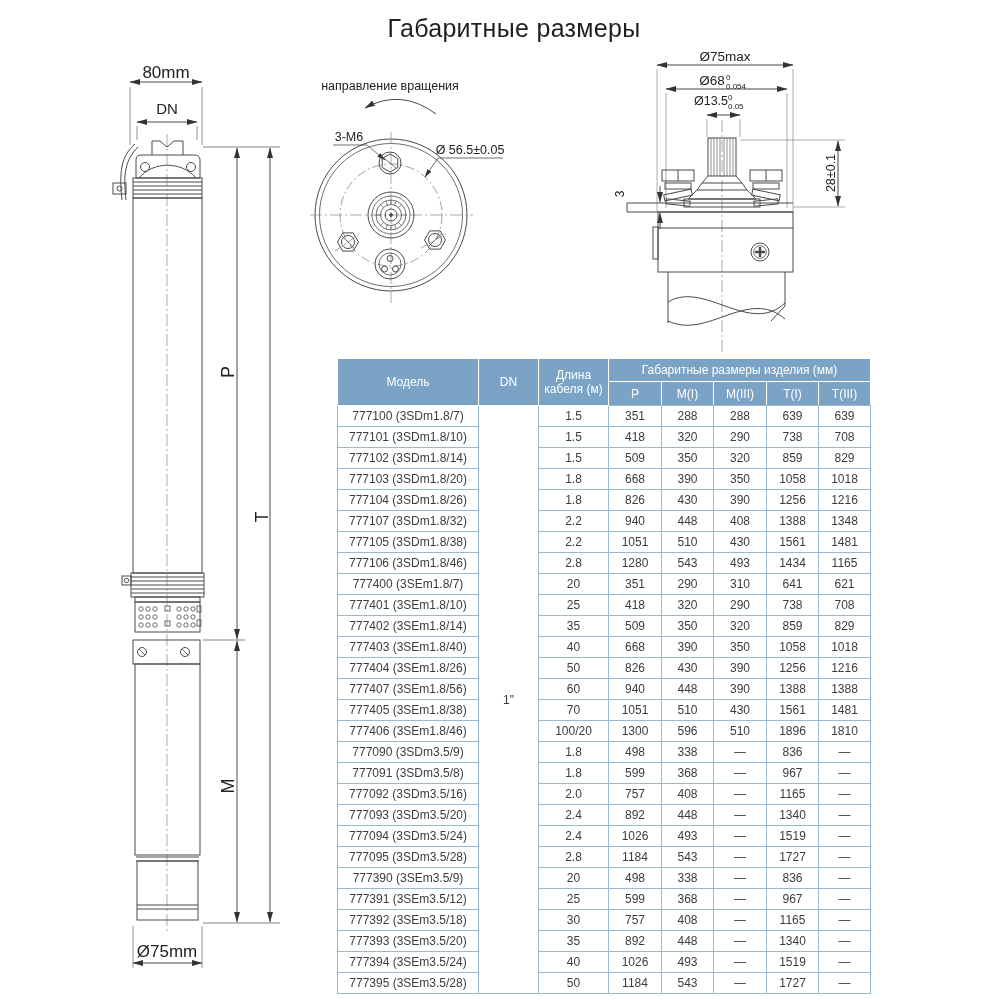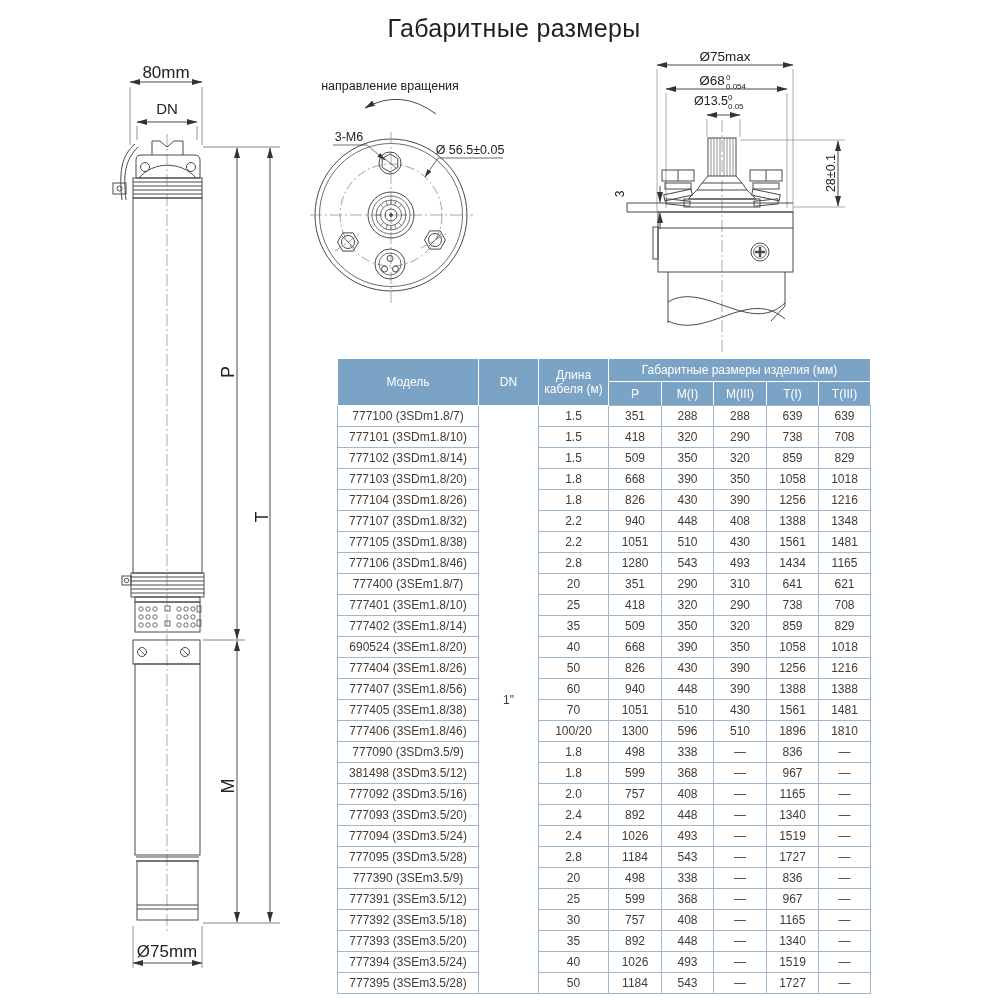--- a/index.html
+++ b/index.html
@@ -411,21 +411,21 @@
       <tr>
         <td>777402 (3SEm1.8/14)</td>
         <td>35</td>
         <td>509</td>
         <td>350</td>
         <td>320</td>
         <td>859</td>
         <td>829</td>
       </tr>
       <tr>
-        <td>690524 (3SEm1.8/20)</td>
+        <td>777403 (3SEm1.8/40)</td>
         <td>40</td>
         <td>668</td>
         <td>390</td>
         <td>350</td>
         <td>1058</td>
         <td>1018</td>
       </tr>
       <tr>
         <td>777404 (3SEm1.8/26)</td>
         <td>50</td>
@@ -465,21 +465,21 @@
       <tr>
         <td>777090 (3SDm3.5/9)</td>
         <td>1.8</td>
         <td>498</td>
         <td>338</td>
         <td>—</td>
         <td>836</td>
         <td>—</td>
       </tr>
       <tr>
-        <td>381498 (3SDm3.5/12)</td>
+        <td>777091 (3SDm3.5/8)</td>
         <td>1.8</td>
         <td>599</td>
         <td>368</td>
         <td>—</td>
         <td>967</td>
         <td>—</td>
       </tr>
       <tr>
         <td>777092 (3SDm3.5/16)</td>
         <td>2.0</td>

